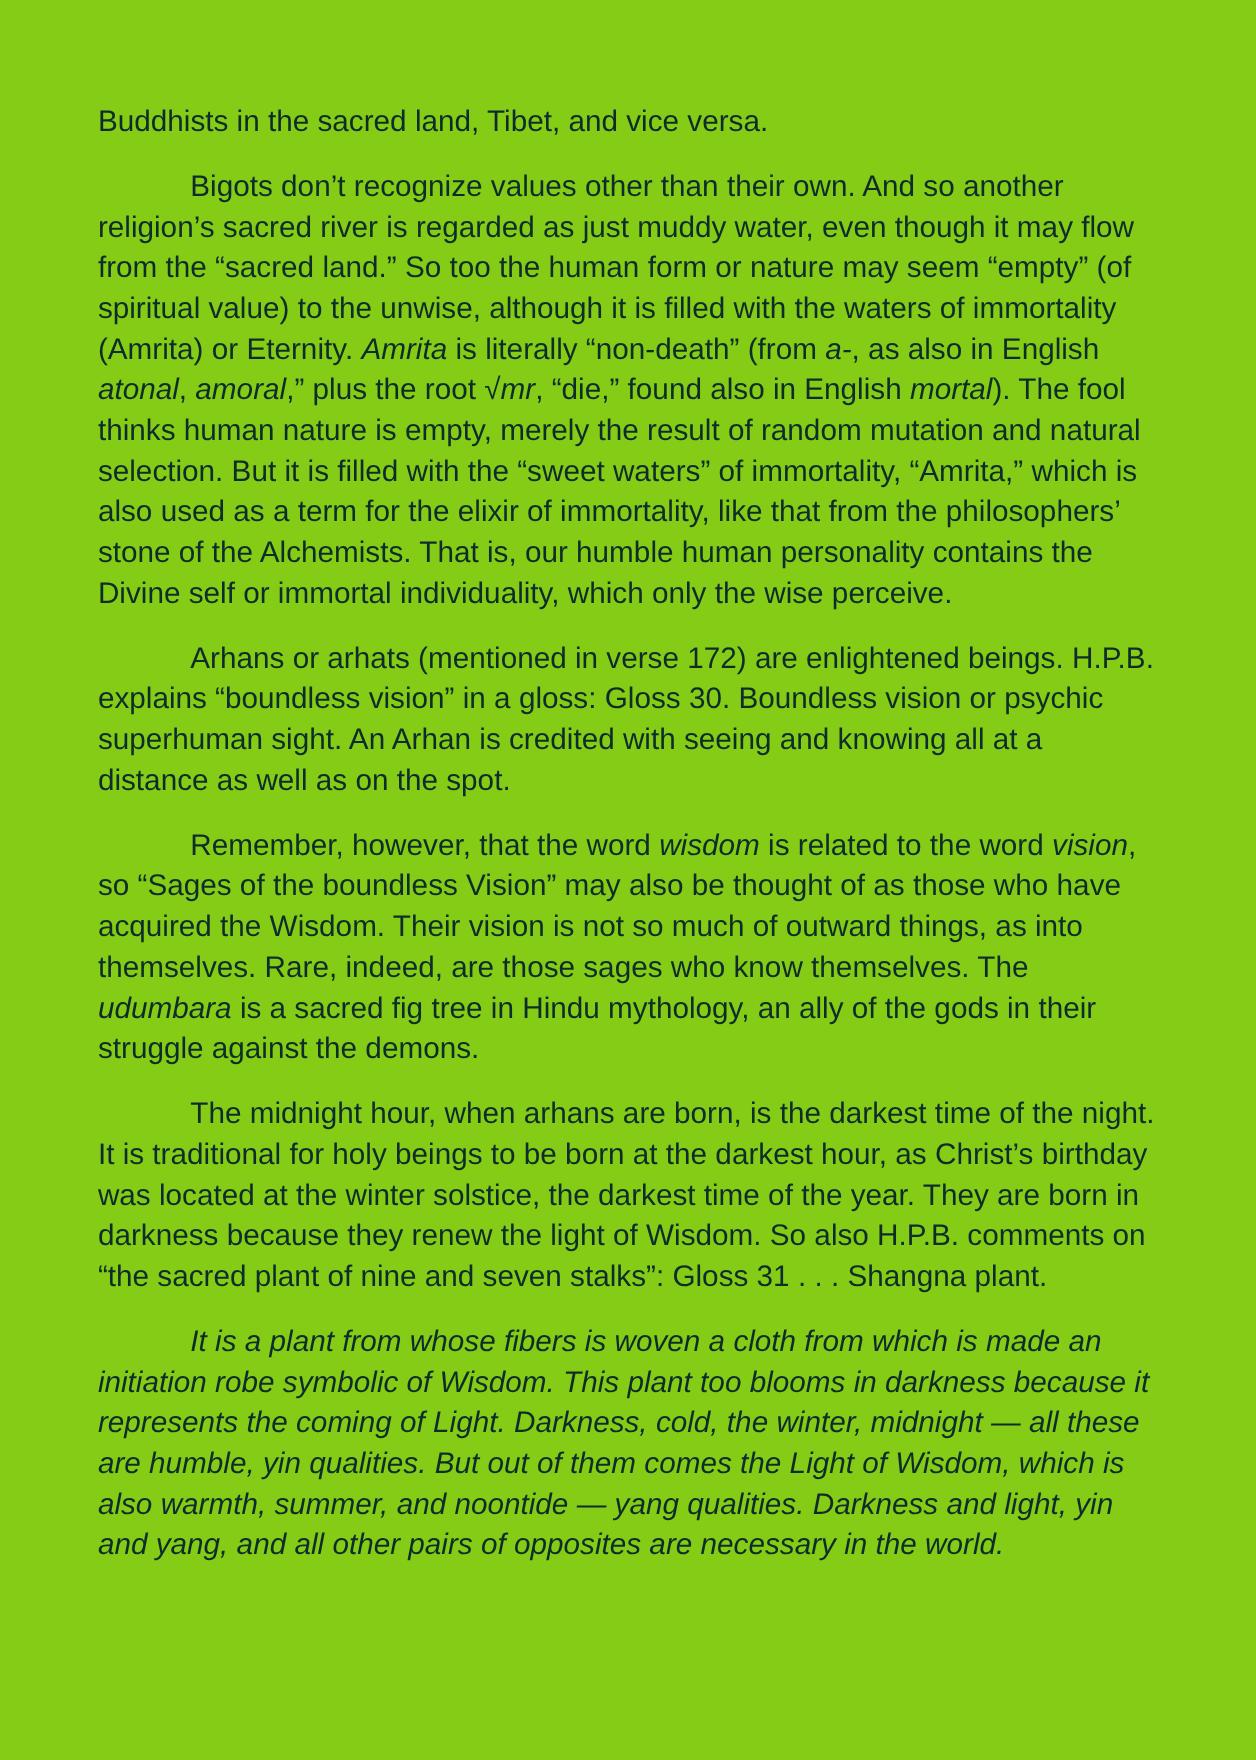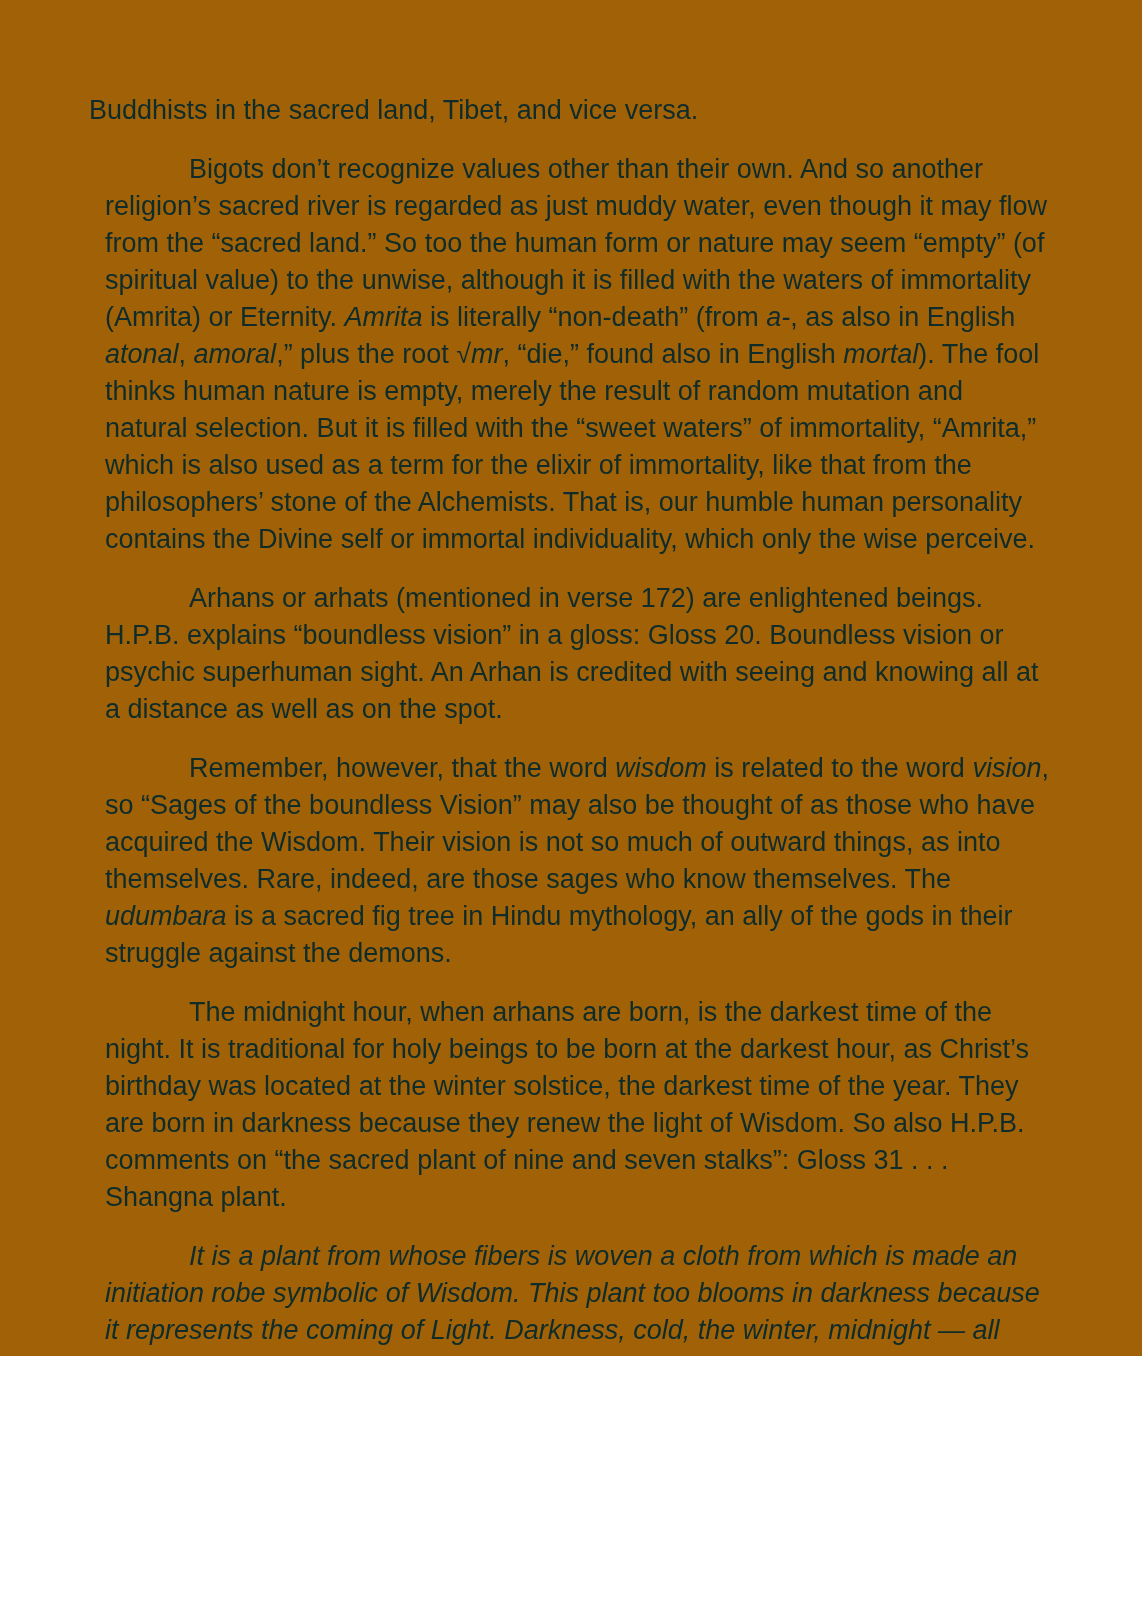--- a/index.html
+++ b/index.html
@@ -8,55 +8,54 @@
     background: #ffffff;
   }
   body {
     width: 1142px;
     height: 1600px;
     font-family: "Liberation Sans", sans-serif;
   }
   .page {
     position: relative;
     width: 1142px;
-    height: 1356px;
-    background: #a16207;
+    height: 1600px;
+    background: #84cc16;
     overflow: hidden;
   }
   .text-block {
     position: absolute;
     left: 89px;
     top: 92px;
     width: 963px;
     font-size: 27px;
     line-height: 37px;
     text-align: left;
     letter-spacing: 0;
   }
   .para {
     margin: 0 0 22px 0;
     text-indent: 0;
   }
   .para.indent {
     text-indent: 84px;
-    margin-left: 16px;
   }
   .para:last-child {
     margin-bottom: 0;
     font-style: italic;
   }
   .it {
     font-style: italic;
   }
 </style>
 </head>
 <body style="background: rgb(255, 255, 255);">
 
 <main class="page">
   <section class="text-block" id="text-block" style="color: rgb(15, 44, 42);">
       <p class="para"><span>Buddhists in the sacred land, Tibet, and vice versa.</span></p>
       <p class="para indent"><span>Bigots don’t recognize values other than their own. And so another religion’s sacred river is regarded as just muddy water, even though it may flow from the “sacred land.” So too the human form or nature may seem “empty” (of spiritual value) to the unwise, although it is filled with the waters of immortality (Amrita) or Eternity. </span><span class="it">Amrita</span><span> is literally “non-death” (from </span><span class="it">a-</span><span>, as also in English </span><span class="it">atonal</span><span>, </span><span class="it">amoral</span><span>,” plus the root √</span><span class="it">mr</span><span>, “die,” found also in English </span><span class="it">mortal</span><span>). The fool thinks human nature is empty, merely the result of random mutation and natural selection. But it is filled with the “sweet waters” of immortality, “Amrita,” which is also used as a term for the elixir of immortality, like that from the philosophers’ stone of the Alchemists. That is, our humble human personality contains the Divine self or immortal individuality, which only the wise perceive.</span></p>
-      <p class="para indent"><span>Arhans or arhats (mentioned in verse 172) are enlightened beings. H.P.B. explains “boundless vision” in a gloss: Gloss 20. Boundless vision or psychic superhuman sight. An Arhan is credited with seeing and knowing all at a distance as well as on the spot.</span></p>
+      <p class="para indent"><span>Arhans or arhats (mentioned in verse 172) are enlightened beings. H.P.B. explains “boundless vision” in a gloss: Gloss 30. Boundless vision or psychic superhuman sight. An Arhan is credited with seeing and knowing all at a distance as well as on the spot.</span></p>
       <p class="para indent"><span>Remember, however, that the word </span><span class="it">wisdom</span><span> is related to the word </span><span class="it">vision</span><span>, so “Sages of the boundless Vision” may also be thought of as those who have acquired the Wisdom. Their vision is not so much of outward things, as into themselves. Rare, indeed, are those sages who know themselves. The </span><span class="it">udumbara</span><span> is a sacred fig tree in Hindu mythology, an ally of the gods in their struggle against the demons.</span></p>
       <p class="para indent"><span>The midnight hour, when arhans are born, is the darkest time of the night. It is traditional for holy beings to be born at the darkest hour, as Christ’s birthday was located at the winter solstice, the darkest time of the year. They are born in darkness because they renew the light of Wisdom. So also H.P.B. comments on “the sacred plant of nine and seven stalks”: Gloss 31 . . . Shangna plant.</span></p>
       <p class="para indent"><span>It is a plant from whose fibers is woven a cloth from which is made an initiation robe symbolic of Wisdom. This plant too blooms in darkness because it represents the coming of Light. Darkness, cold, the winter, midnight — all these are humble, yin qualities. But out of them comes the Light of Wisdom, which is also warmth, summer, and noontide — yang qualities. Darkness and light, yin and yang, and all other pairs of opposites are necessary in the world.</span></p>
     </section>
 </main>
 
 </body></html>

